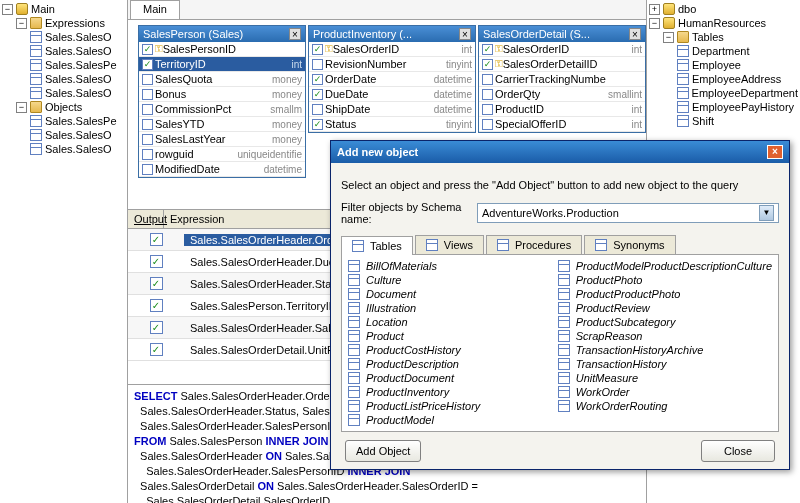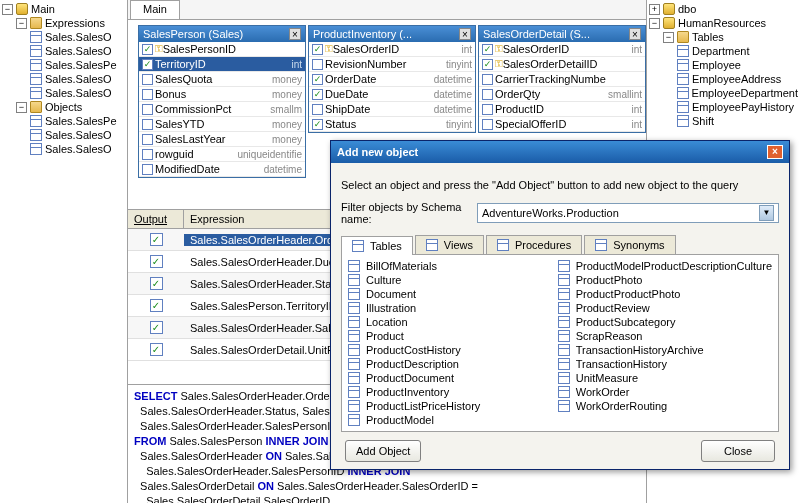--- a/index.html
+++ b/index.html
@@ -49,21 +49,21 @@
 .dialog .instr { margin-bottom:10px; }
 .dialog .filter-row { display:flex; align-items:center; margin-bottom:10px; }
 .dialog .filter-row label { width:136px; }
 .dialog .filter-row .combo { flex:1; height:20px; border:1px solid #7f9db9; background:#fff; display:flex; align-items:center; padding:0 4px; justify-content:space-between; }
 .dialog .filter-row .combo .arrow { width:15px; height:16px; background:linear-gradient(#e0ecf9,#b0c8e0); border:1px solid #7f9db9; text-align:center; font-size:8px; line-height:14px; }
 .dialog .tabs { display:flex; border-bottom:1px solid #a0a0a0; }
 .dialog .tabs .dtab { padding:3px 10px; border:1px solid #a0a0a0; border-bottom:none; background:#ece9d8; margin-right:2px; display:flex; align-items:center; gap:3px; }
 .dialog .tabs .dtab.active { background:#fff; position:relative; top:1px; }
 .dialog .list-area { flex:1; background:#fff; border:1px solid #a0a0a0; border-top:none; padding:4px; display:flex; overflow:hidden; }
 .dialog .list-col { flex:1; }
-.dialog .list-item { display:flex; padding:1px 2px; gap:3px; white-space:nowrap; }
+.dialog .list-item { display:flex; padding:1px 2px; gap:3px; white-space:nowrap;font-style:italic; }
 .dialog .buttons { display:flex; justify-content:space-between; padding:8px 4px 2px; }
 .dialog .btn { min-width:74px; height:22px; background:linear-gradient(#fff,#e8e8e0); border:1px solid #808080; border-radius:3px; padding:0 10px; }
 .q-btn { position:absolute; top:8px; right:10px; width:18px; height:18px; border:1px solid #888; background:#fff; text-align:center; font-weight:bold; font-family:serif; font-style:italic; }
 </style>
 </head>
 <body>
 
 <div class="app">
 
   <div class="left-tree">
@@ -250,21 +250,21 @@
           </div>
           <div class="row">
             <span class="cb"></span>
             <span class="name">SpecialOfferID</span>
             <span class="type">int</span>
           </div>
         </div>
       </div>
     <div class="output-grid">
       <div class="hdr">
-        <div class="cell" style="width:56px;text-decoration:underline;">Output</div>
+        <div class="cell" style="width:36px;text-decoration:underline;">Output</div>
         <div class="cell" style="flex:1">Expression</div>
       </div>
       <div id="output-rows">
           <div class="row sel">
             <div class="cb-cell">
               <span class="cb">✓</span>
             </div>
             <div class="expr-cell">Sales.SalesOrderHeader.OrderDate</div>
           </div>
           <div class="row">

